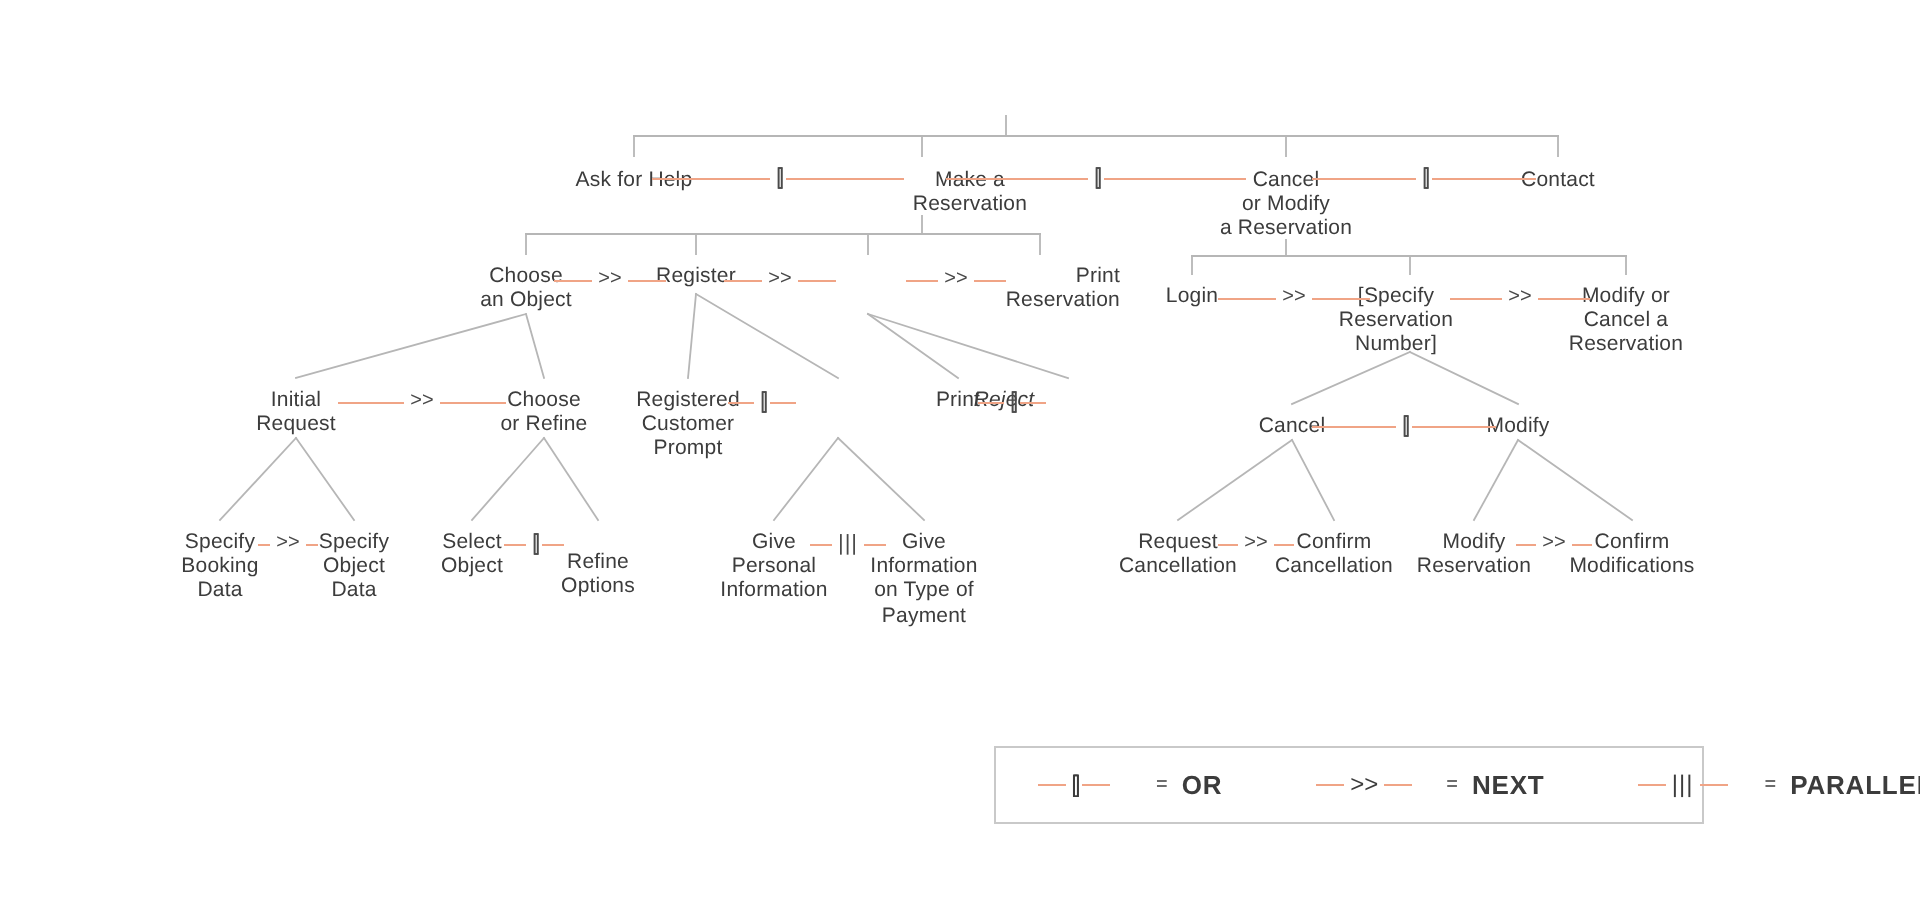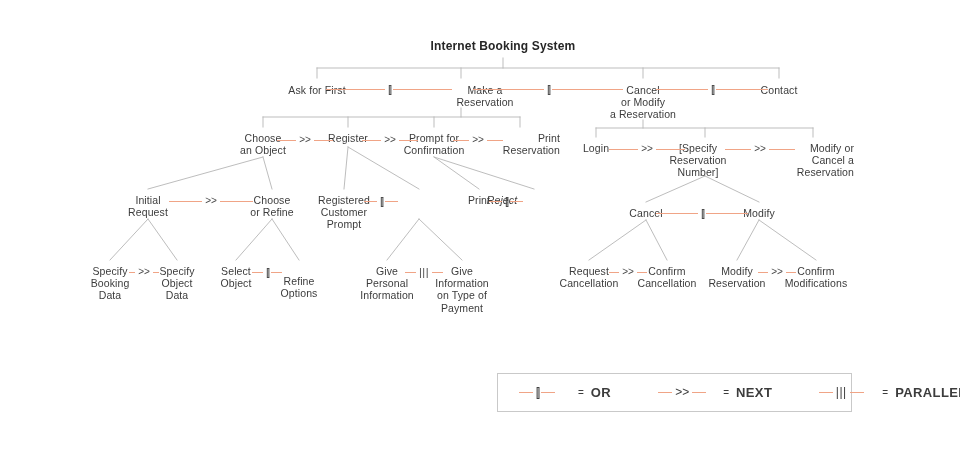--- a/index.html
+++ b/index.html
@@ -143,43 +143,40 @@
       <path d="M419,219 L462,260"></path>
 
       <path d="M646,220 L589,260"></path>
       <path d="M646,220 L667,260"></path>
 
       <path d="M759,220 L737,260"></path>
       <path d="M759,220 L816,260"></path>
     </g>
   </svg>
 
-  <div class="node root" style="left:503px;top:40px;width:260px;">Internet Booking System</div>
-
-  <div class="node" style="left:317px;top:84px;width:90px;">Ask for First</div>
+
+  <div class="node" style="left:317px;top:84px;width:90px;">Ask for Help</div>
   <div class="node" style="left:485px;top:84px;width:90px;">Make a
 Reservation</div>
   <div class="node" style="left:643px;top:84px;width:96px;">Cancel
 or Modify
 a Reservation</div>
   <div class="node" style="left:779px;top:84px;width:80px;">Contact</div>
 
   <div class="node" style="left:263px;top:132px;width:76px;">Choose
 an Object</div>
   <div class="node" style="left:348px;top:132px;width:70px;">Register</div>
-  <div class="node" style="left:434px;top:132px;width:84px;">Prompt for
-Confirmation</div>
   <div class="node" style="left:520px;top:132px;width:80px;text-align:right;">Print
 Reservation</div>
 
   <div class="node" style="left:596px;top:142px;width:64px;">Login</div>
   <div class="node" style="left:698px;top:142px;width:84px;">[Specify
 Reservation
 Number]</div>
-  <div class="node" style="left:813px;top:142px;width:82px;text-align:right;">Modify or
+  <div class="node" style="left:813px;top:142px;width:82px;">Modify or
 Cancel a
 Reservation</div>
 
   <div class="node" style="left:148px;top:194px;width:70px;">Initial
 Request</div>
   <div class="node" style="left:272px;top:194px;width:70px;">Choose
 or Refine</div>
   <div class="node" style="left:344px;top:194px;width:74px;">Registered
 Customer
 Prompt</div>

